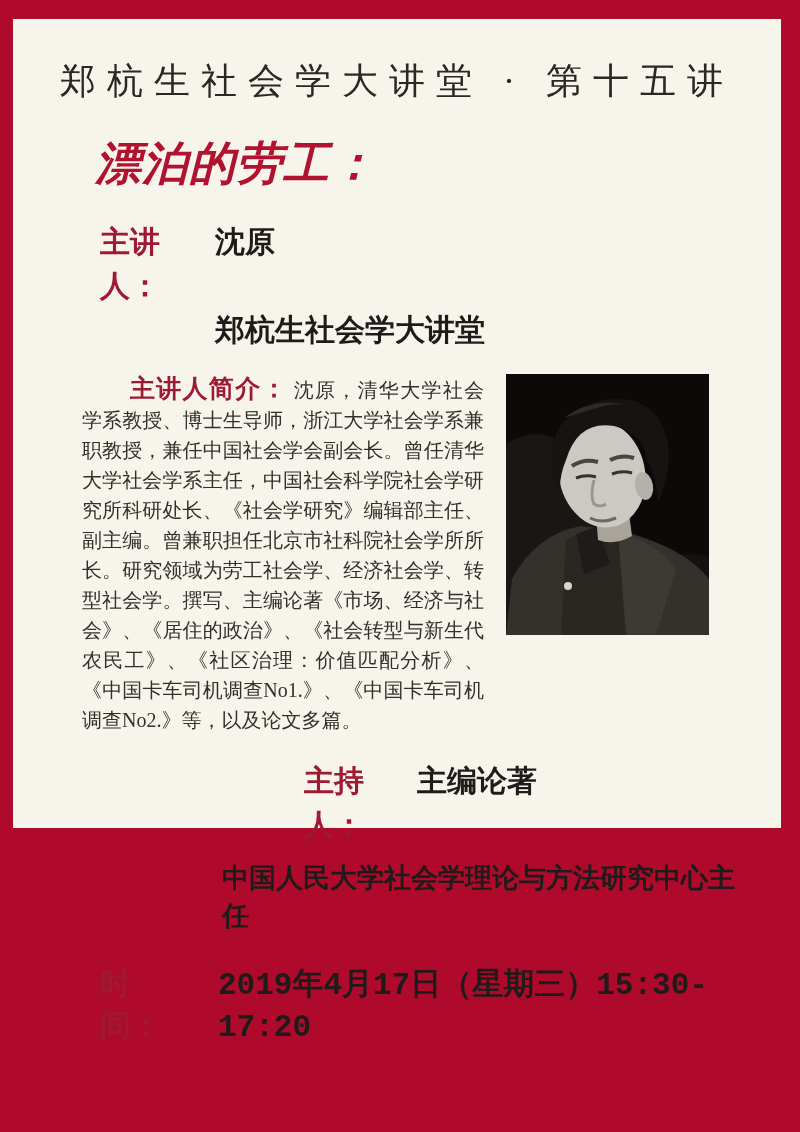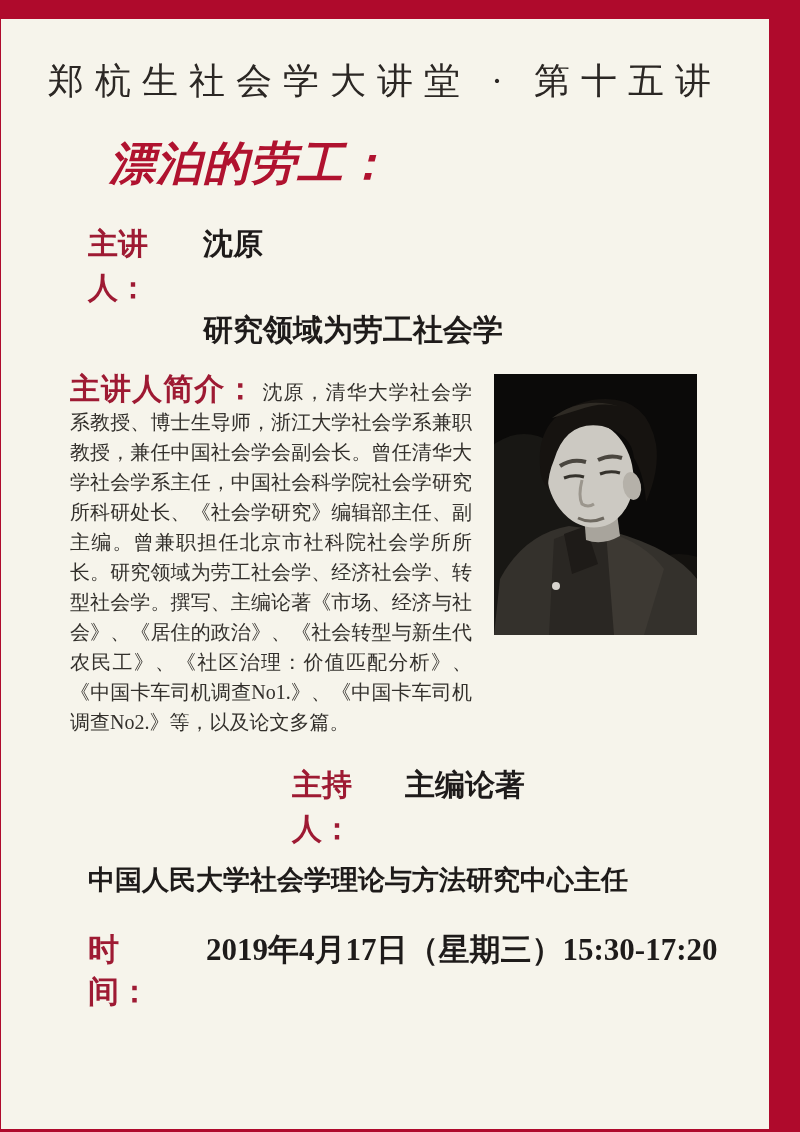--- a/index.html
+++ b/index.html
@@ -5,72 +5,72 @@
   * { margin:0; padding:0; box-sizing:border-box; }
   html,body { background:#ffffff; }
   .page {
     position:relative;
     width:800px; height:1132px;
     background:#af0a2c;
     font-family:"Liberation Serif","DejaVu Serif",serif;
     overflow:hidden;
   }
   .inner {
-    position:absolute; left:1px; top:19px;
-    width:768px; height:1110px;
+    position:absolute; left:13px; top:19px;
+    width:768px; height:809px;
     background:#f6f4eb;
     display:flex; flex-direction:column;
     color:#262322;
   }
   .series {
     margin-top:42px;
     text-align:center;
     font-size:36px; line-height:40px;
     letter-spacing:11px;
     white-space:nowrap;
     color:#2b2724;
   }
   .title {
-    margin:32px 40px 0 108px;
+    margin:32px 40px 0 82px;
     color:#b0122f;
     font-weight:bold;
     font-size:46px;
     line-height:61px;
     font-style:italic;
     letter-spacing:1px;
   }
-  .row { display:flex; align-items:baseline; }
+  .row { display:flex; align-items:baseline;font-family:Liberation Mono, monospace; }
   .red-label { color:#9e1a33; font-weight:bold; }
   .speaker { margin:28px 40px 0 87px; font-size:30px; }
   .speaker .row { line-height:44px; }
   .speaker .red-label { width:115px; flex-shrink:0; }
   .speaker-name, .speaker-affiliation, .host-name, .host-affiliation,
   .time-value, .venue-value { font-weight:bold; color:#1e1b1a; }
   .speaker-affiliation { display:block; margin-left:115px; line-height:40px; }
   .bio {
     margin:24px 41px 0 69px;
     display:flex; gap:22px;
   }
   .bio-text {
     width:402px;
     font-size:20px; line-height:30px;
     text-align:justify; text-justify:inter-character;
     color:#33302c;
   }
-  .bio-text .red-label { font-size:30px; margin-right:6px; }
+  .bio-text .red-label { font-size:25px; margin-right:6px;margin-left:48px; }
   .photo {
     width:203px; height:261px;
     flex-shrink:0;
     background:#0b0a09;
   }
   .photo svg { display:block; width:203px; height:261px; }
   .host { margin:26px 40px 0 87px; font-size:30px; }
   .host .row { line-height:44px;justify-content:center; }
   .host .red-label { width:113px; flex-shrink:0; }
-  .host-affiliation { display:block; margin-top:10px; font-size:27px; line-height:38px; }
+  .host-affiliation { display:block; margin-left:122px; margin-top:10px; font-size:27px; line-height:38px; }
   .schedule { margin-left:87px; margin-right:40px; font-size:31px; }
   .schedule .row { line-height:42px; }
   .schedule .red-label { width:118px; flex-shrink:0; }
   .time-row { margin-top:30px; }
 </style>
 </head>
 <body>
 
 <div class="page">
   <div class="inner">
@@ -79,21 +79,21 @@
 
     <div class="title">
       <div>漂泊的劳工：</div>
     </div>
 
     <div class="speaker">
       <div class="row">
         <span class="red-label">主讲人：</span>
         <span class="speaker-name">沈原</span>
       </div>
-      <span class="speaker-affiliation">研究领域为劳工社会学</span>
+      <span class="speaker-affiliation">郑杭生社会学大讲堂</span>
     </div>
 
     <div class="bio">
       <p class="bio-text">
         <span class="red-label">主讲人简介：</span><span>沈原，清华大学社会学系教授、博士生导师，浙江大学社会学系兼职教授，兼任中国社会学会副会长。曾任清华大学社会学系主任，中国社会科学院社会学研究所科研处长、《社会学研究》编辑部主任、副主编。曾兼职担任北京市社科院社会学所所长。研究领域为劳工社会学、经济社会学、转型社会学。撰写、主编论著《市场、经济与社会》、《居住的政治》、《社会转型与新生代农民工》、《社区治理：价值匹配分析》、《中国卡车司机调查No1.》、《中国卡车司机调查No2.》等，以及论文多篇。</span>
       </p>
       <div class="photo">
         <svg viewBox="0 0 203 261" xmlns="http://www.w3.org/2000/svg">
           <rect width="203" height="261" fill="#0b0a09"></rect>
           <ellipse cx="30" cy="170" rx="70" ry="110" fill="#181714"></ellipse>

